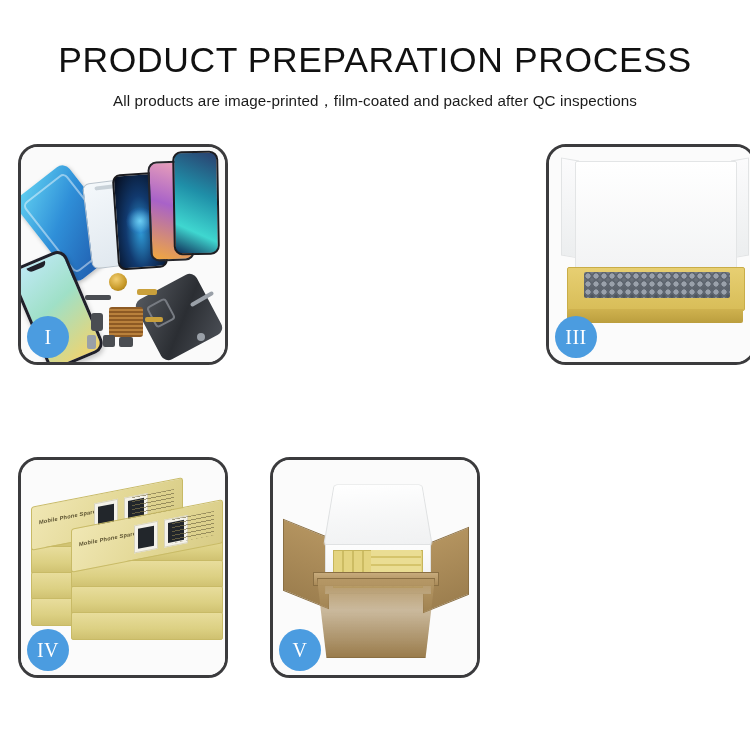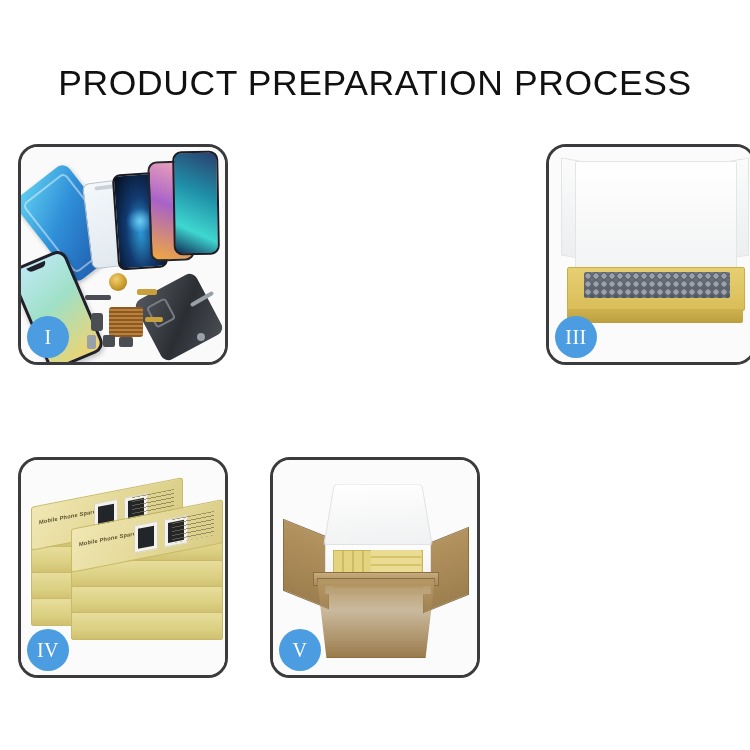--- a/index.html
+++ b/index.html
@@ -18,21 +18,21 @@
   
   .header {
     position: absolute;
     left: 0;
     top: 0;
     width: 750px;
     text-align: center;
   }
   .title {
     margin: 0;
-    padding-top: 65px;
+    padding-top: 42px;
     font-size: 35.5px;
     letter-spacing: 0.6px;
     font-weight: 400;
     color: #111111;
     font-family: "Liberation Sans", sans-serif;
     line-height: 1.05;
   }
   .subtitle {
     margin: 0;
     padding-top: 12px;
@@ -437,20 +437,21 @@
     position: absolute;
     width: 14px; height: 20px;
     background: rgba(139,112,67,.55);
   }
 </style>
 </head>
 <body>
 
 <div class="header">
   <h1 class="title">PRODUCT PREPARATION PROCESS</h1>
+  <p class="subtitle">All products are image-printed，film-coated and packed after QC inspections</p>
 </div>
 
 <div class="grid">
 
   <div class="panel r0 c0">
     <div class="stage p1">
       <div class="ph ph-back"></div>
       <div class="ph ph-glass"></div>
       <div class="ph ph-dark"></div>
       <div class="ph ph-purple"></div>

